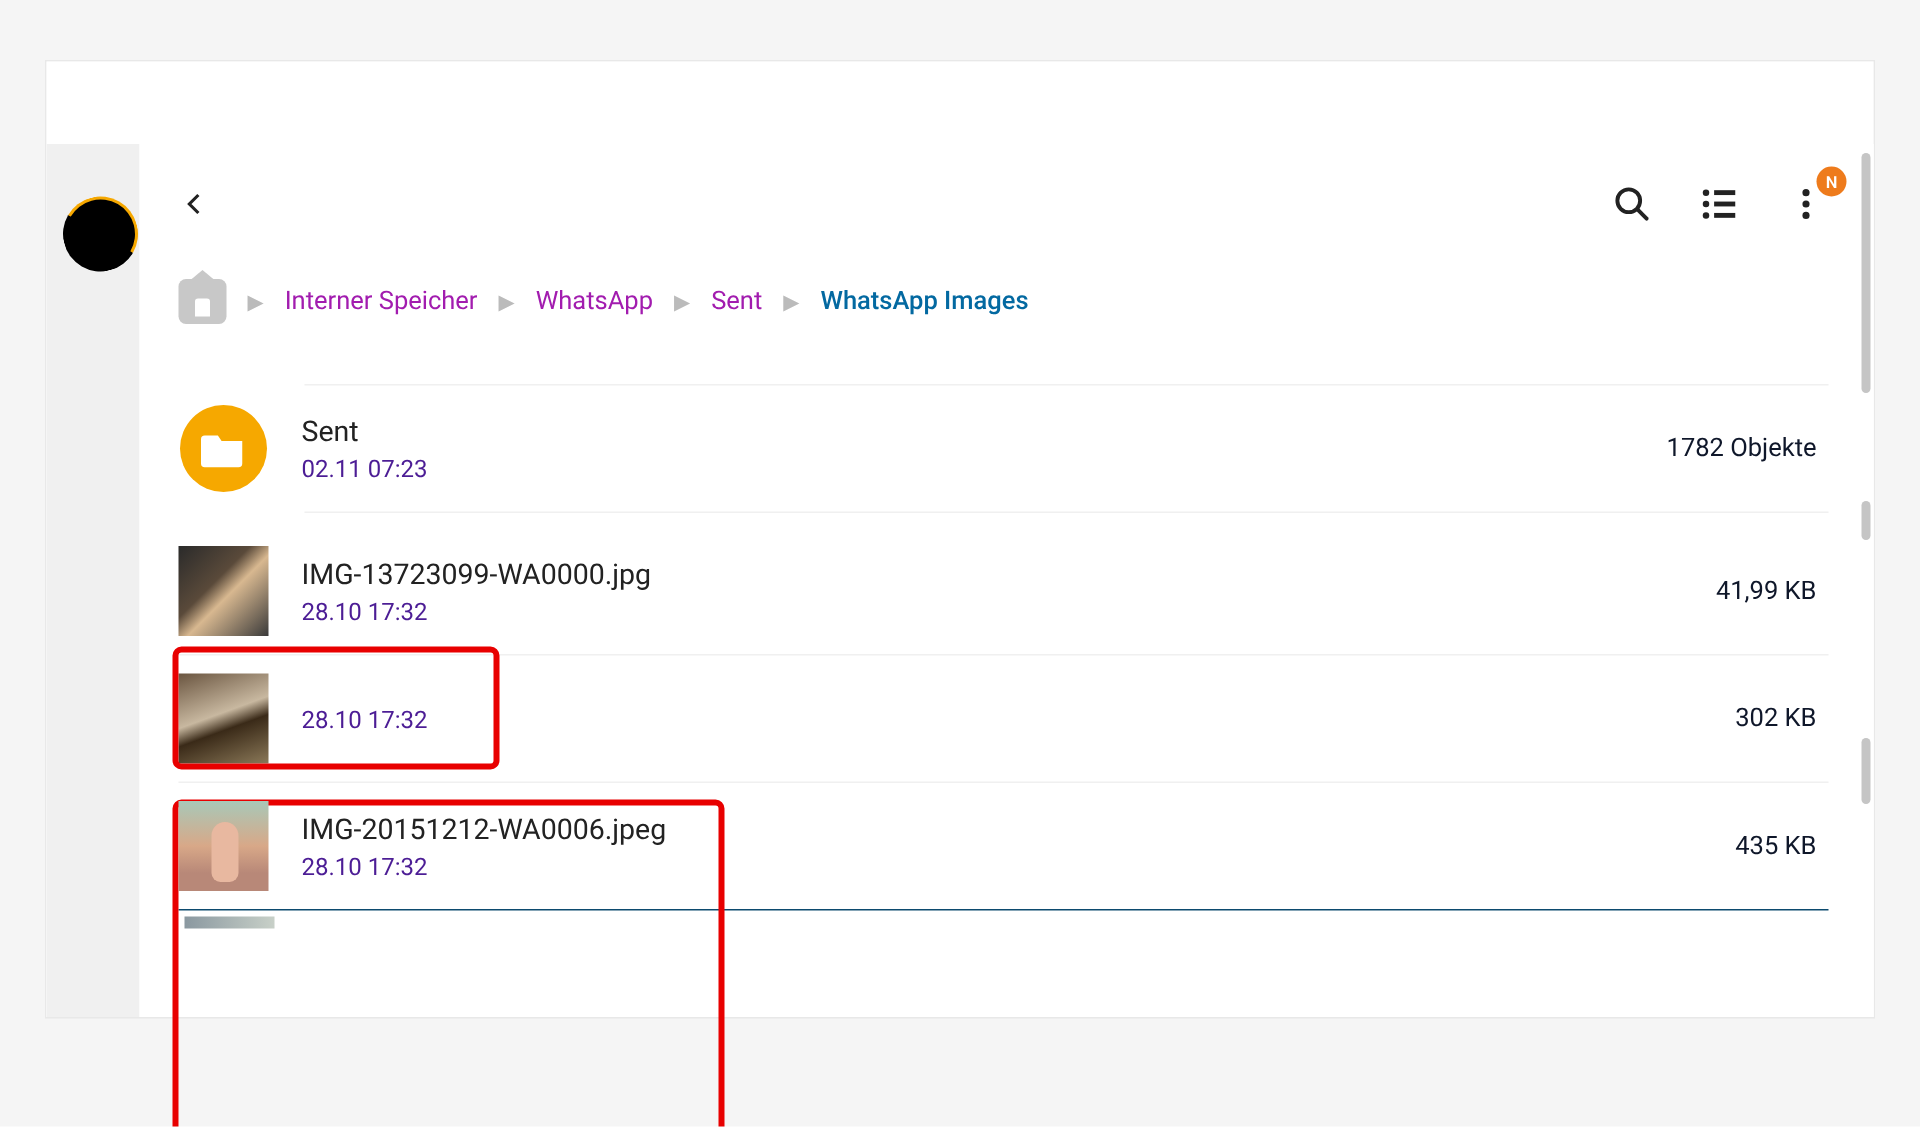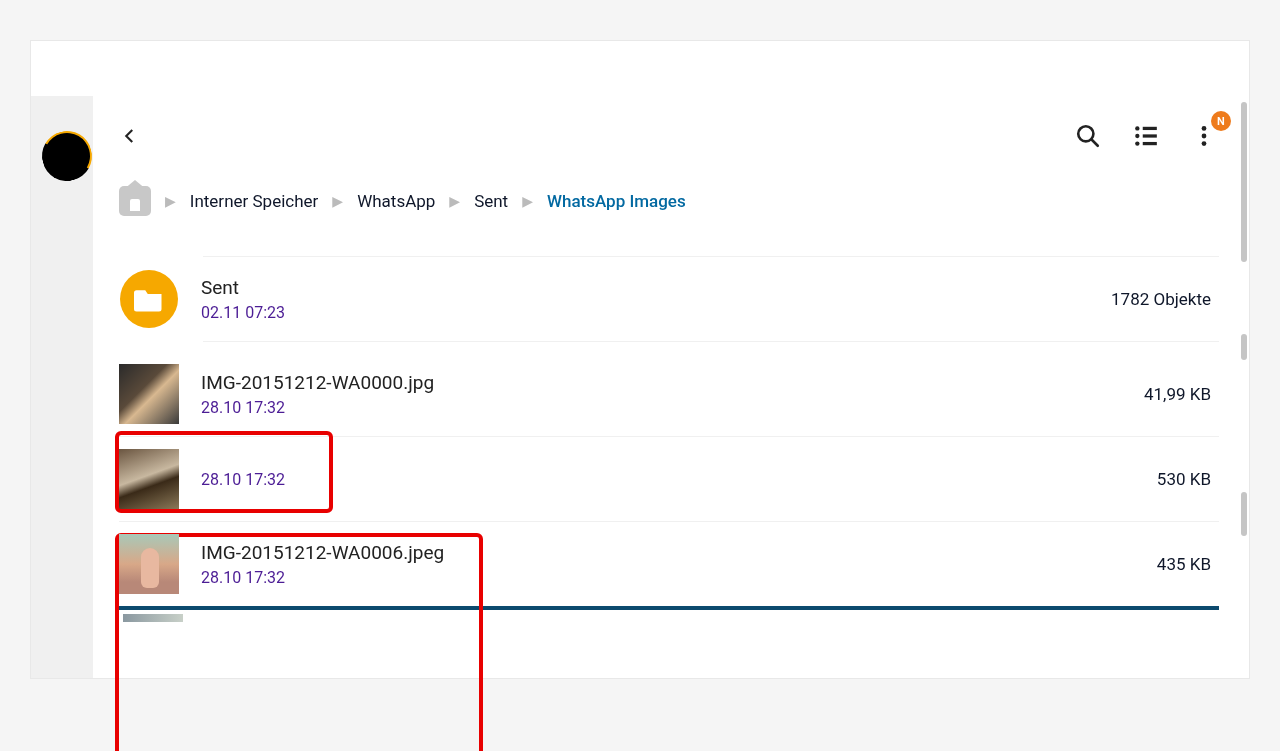--- a/index.html
+++ b/index.html
@@ -141,21 +141,21 @@
   .home-ic::after {
     content: "";
     position: absolute;
     bottom: 5px;
     left: 11px;
     width: 10px;
     height: 12px;
     background: #fff;
     border-radius: 2px 2px 0 0;
   }
-  .crumb { color: #0f172a; cursor: pointer; }
+  .crumb { color: #a21caf; cursor: pointer; }
   .crumb.active { color: #0369a1; font-weight: 500; }
   .chev-sep { color: #bbb; font-size: 14px; }
   .list { padding-left: 0; }
   .item {
     display: flex;
     align-items: center;
     padding: 12px 0;
     border-bottom: 1px solid #f0f0f0;
     cursor: pointer;
   }
@@ -292,37 +292,37 @@
               </div>
               <div class="item-meta">1782 Objekte</div>
             </div>
             <div style="border-top:1px solid #f0f0f0;margin-left:84px;margin-bottom:10px;"></div>
 
             <div class="item">
               <div class="item-thumb">
                   <div class="img-thumb thumb1"></div>
                 </div>
               <div class="item-text">
-                <div class="item-name">IMG-20151212-WA0000.jpg</div>
+                <div class="item-name">IMG-13723099-WA0000.jpg</div>
                 <div class="item-date">28.10 17:32</div>
               </div>
               <div class="item-meta">41,99 KB</div>
             </div>
 
             <div class="item">
               <div class="item-thumb">
                   <div class="img-thumb thumb2"></div>
                 </div>
               <div class="item-text">
                 <div class="item-date">28.10 17:32</div>
               </div>
-              <div class="item-meta">530 KB</div>
-            </div>
-
-            <div class="item" style="border-bottom:4px solid #0c4a6e;">
+              <div class="item-meta">302 KB</div>
+            </div>
+
+            <div class="item" style="border-bottom:1px solid #0c4a6e;">
               <div class="item-thumb">
                   <div class="img-thumb thumb3"></div>
                 </div>
               <div class="item-text">
                 <div class="item-name">IMG-20151212-WA0006.jpeg</div>
                 <div class="item-date">28.10 17:32</div>
               </div>
               <div class="item-meta">435 KB</div>
             </div>
 

